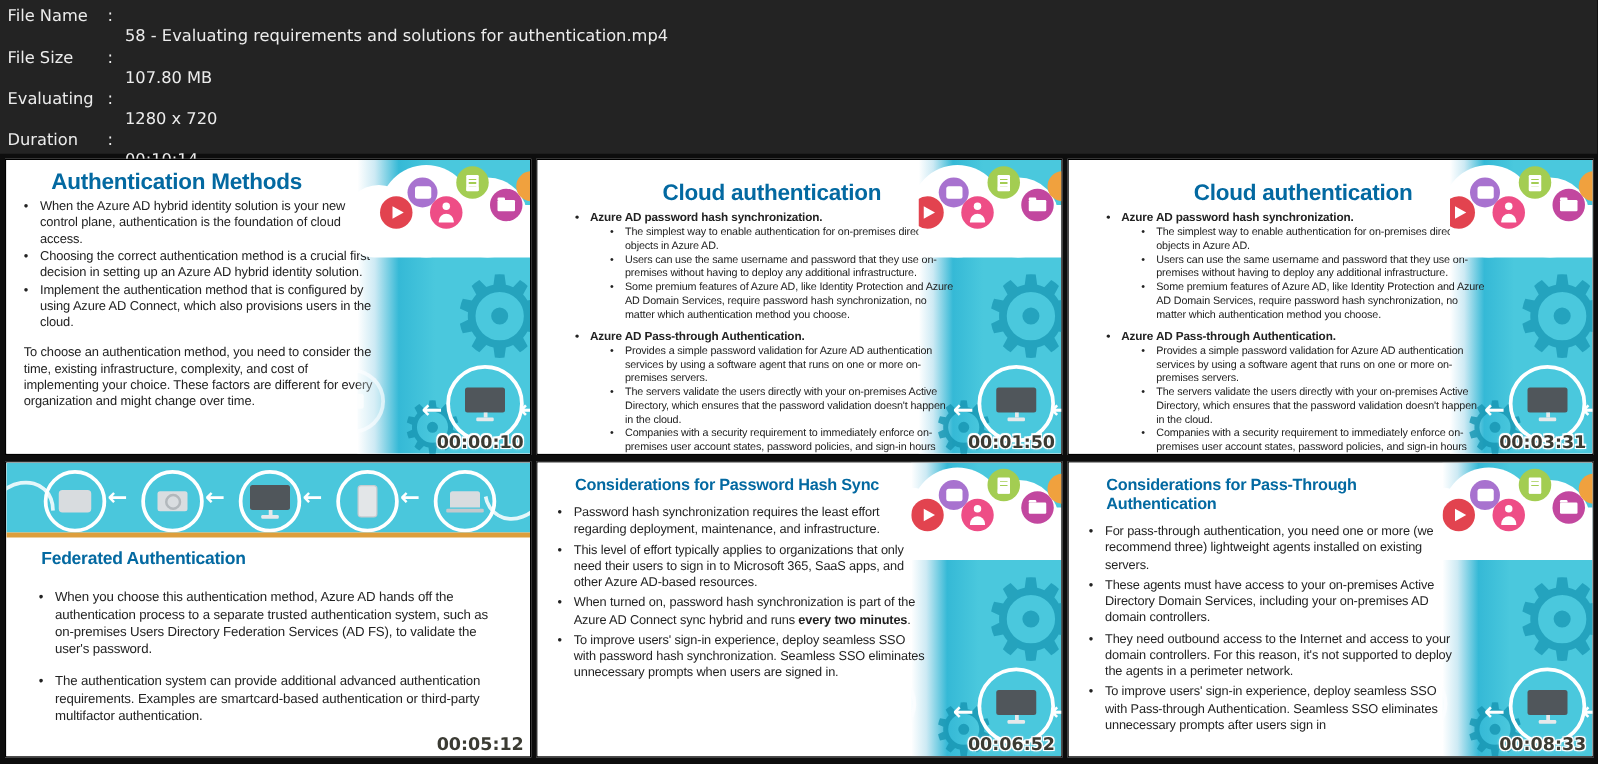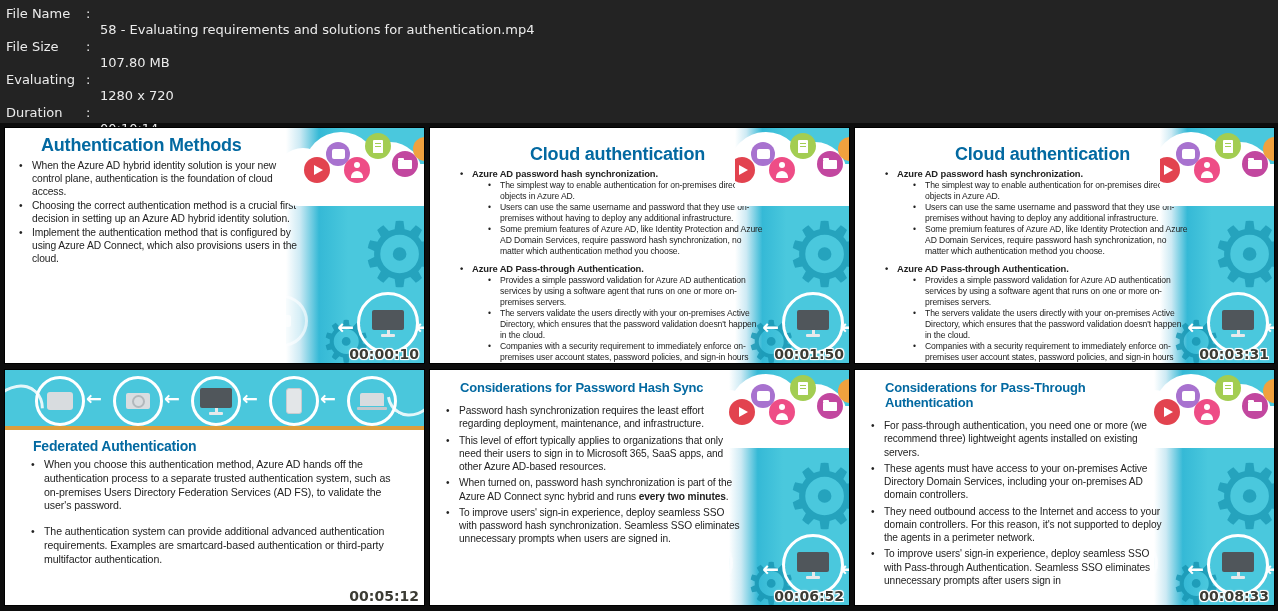--- a/index.html
+++ b/index.html
@@ -94,21 +94,21 @@
   .sw{position:absolute;border:3px solid rgba(255,255,255,.85);border-radius:50%;}
   .sw-l{width:46px;height:58px;left:-16px;top:12px;border-right-color:transparent;border-bottom-color:transparent;transform:rotate(42deg);}
   .sw-r{width:46px;height:58px;right:-16px;top:-16px;border-left-color:transparent;border-top-color:transparent;transform:rotate(30deg);}
   .dev-tablet{width:26px;height:18px;background:#d8dcdf;border-radius:3px;}
   .dev-cam{width:24px;height:16px;background:#d9dde0;border-radius:2px;display:flex;align-items:center;justify-content:center;}
   .dev-cam i{width:9px;height:9px;border:2px solid #b2b8bc;border-radius:50%;}
   .dev-phone{width:14px;height:24px;background:#e3e6e8;border:1px solid #c7ccd0;border-radius:3px;}
   .dev-laptop{width:24px;height:13px;background:#d8dcdf;border-radius:2px 2px 0 0;}
   .dev-laptop-base{width:30px;height:3px;background:#c4c9cd;border-radius:1px;margin-top:1px;}
   .s4 .body{position:absolute;top:66px;left:24px;right:22px;color:#222;}
-  .s4 .title{font-size:14px;margin:2px 0 4px 4px;}
+  .s4 .title{font-size:14px;margin:2px 0 18px 4px;}
   .s4 .bl{font-size:10.6px;line-height:1.3;margin-bottom:12px;}
 
   
   .s5 .txt{position:absolute;left:14px;top:8px;width:296px;color:#222;}
   .s5 .title{font-size:13px;margin:2px 0 9px 16px;}
   .s5 .bl{font-size:10.2px;line-height:1.3;margin-bottom:3px;}
 </style>
 </head>
 <body>
 
@@ -199,20 +199,21 @@
             <span>When the Azure AD hybrid identity solution is your new control plane, authentication is the foundation of cloud access.</span>
           </div>
         <div class="bl">
             <span class="dot">•</span>
             <span>Choosing the correct authentication method is a crucial first decision in setting up an Azure AD hybrid identity solution.</span>
           </div>
         <div class="bl">
             <span class="dot">•</span>
             <span>Implement the authentication method that is configured by using Azure AD Connect, which also provisions users in the cloud.</span>
           </div>
+        <div class="para">To choose an authentication method, you need to consider the time, existing infrastructure, complexity, and cost of implementing your choice. These factors are different for every organization and might change over time.</div>
       </div>
     </div>
     <div class="ts">00:00:10</div>
   </div>
 
   <div class="thumb">
     <div class="slide s2">
       <div class="illus w-sm">
         <span class="gear g1">⚙</span>
         <span class="gear g2">⚙</span>

